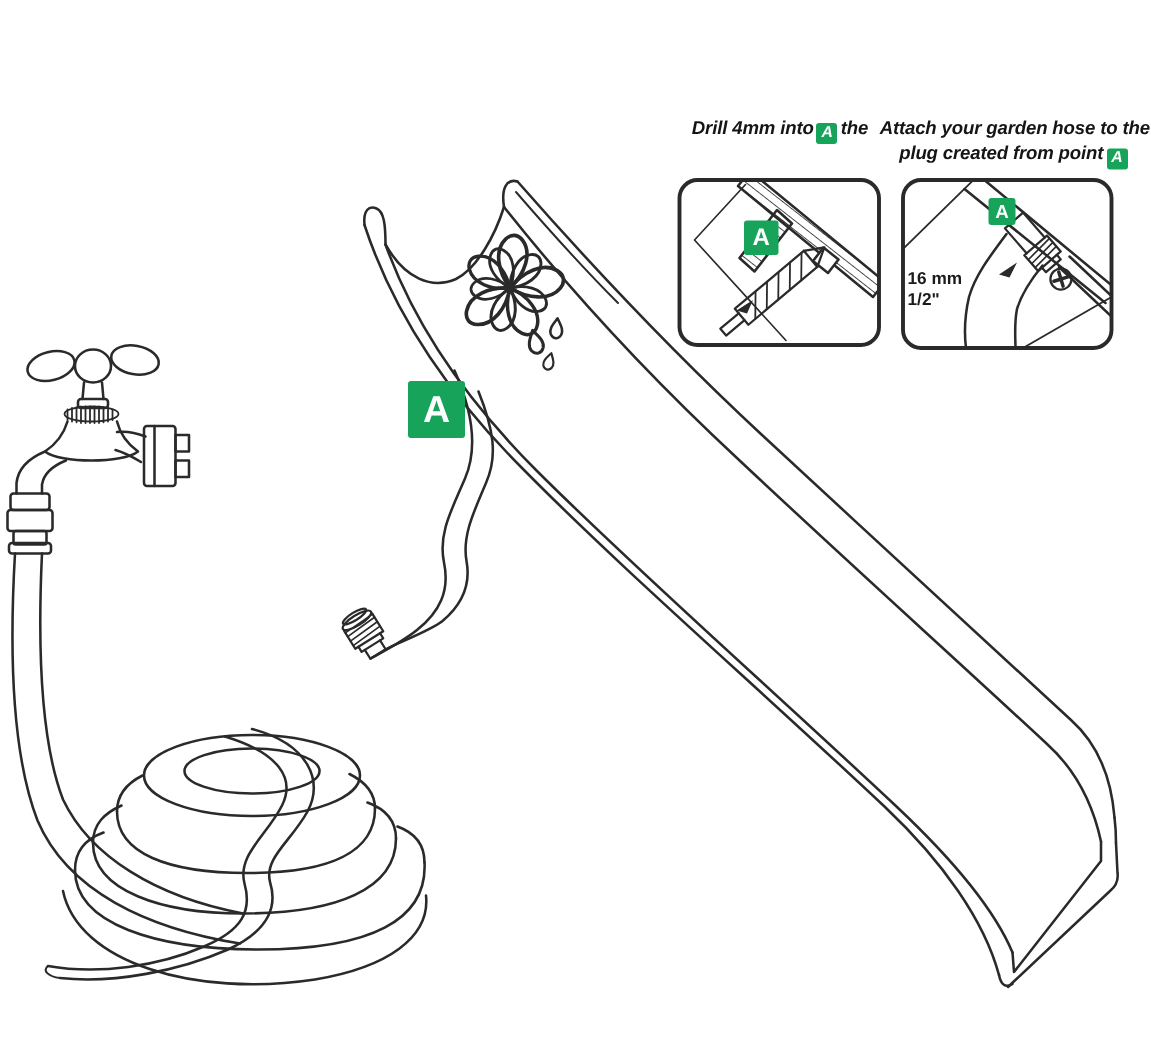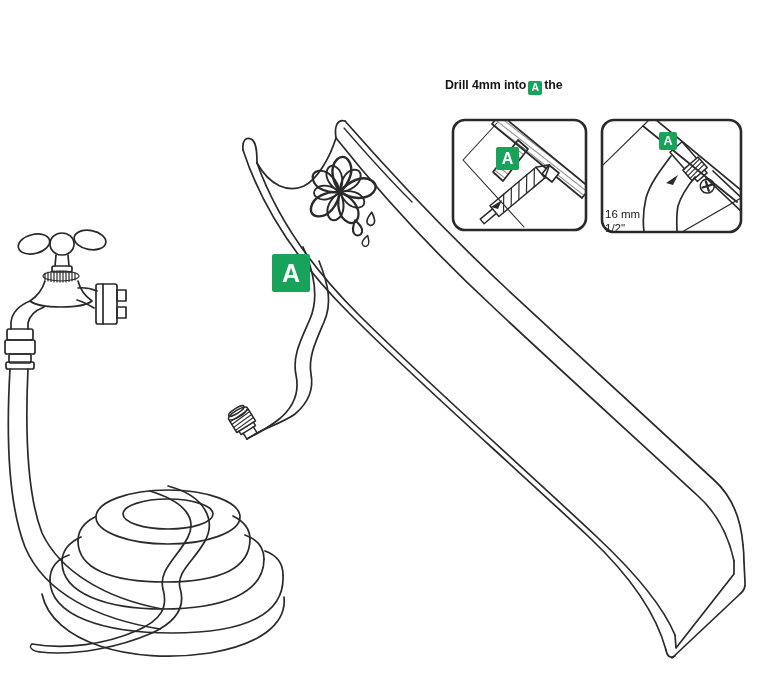--- a/index.html
+++ b/index.html
@@ -3,38 +3,38 @@
 <meta charset="utf-8">
 <style>
   html,body{margin:0;padding:0;background:#fff;}
   .canvas{
     position:relative;width:767px;height:699px;background:var(--bg,#ffffff);
     font-family:"Liberation Sans",sans-serif;overflow:hidden;
   }
   .art{position:absolute;left:0;top:0;}
   .caption{
     position:absolute;font-weight:bold;font-size:12.4px;line-height:17px;
-    color:#151515;text-align:left;letter-spacing:-0.1px;
+    color:#151515;text-align:center;letter-spacing:-0.1px;font-style:italic;
   }
   .caption .line{white-space:nowrap;}
   .badge{
     position:absolute;background:var(--green,#17a35a);color:#ffffff;font-weight:bold;
     display:flex;align-items:center;justify-content:center;border-radius:2px;
   }
   .badge-main{left:272px;top:254px;width:38px;height:38px;font-size:25px;}
   .badge-b1{left:496px;top:147px;width:23px;height:23px;font-size:16px;}
   .badge-b2{left:659px;top:132px;width:18px;height:18px;font-size:12.5px;}
   .badge-inline{
     display:inline-flex;width:14px;height:14px;background:var(--green,#17a35a);color:#fff;
     align-items:center;justify-content:center;font-size:10.5px;font-weight:bold;
     border-radius:2px;vertical-align:-2px;margin:0 2px;
   }
   .dim{
-    position:absolute;left:605px;top:208px;font-size:11.5px;line-height:13.5px;
-    color:#1b1b1b;text-align:left;font-weight:normal;
+    position:absolute;left:605px;top:180px;font-size:11.5px;line-height:13.5px;
+    color:#1b1b1b;text-align:left;font-weight:bold;
   }
 </style>
 </head>
 <body>
 
 <div class="canvas">
 
   <svg class="art" width="767" height="699" viewBox="0 0 767 699">
     <defs>
       <pattern id="hatch" patternUnits="userSpaceOnUse" width="5" height="5" patternTransform="rotate(-52)">
@@ -211,19 +211,23 @@
   </svg>
 
   <div class="badge badge-main">A</div>
   <div class="badge badge-b1">A</div>
   <div class="badge badge-b2">A</div>
 
   <div class="caption" style="left:445px;top:77px;width:150px;">
     <div class="line"><span>Drill 4mm into</span><span class="badge-inline">A</span><span>the</span></div>
   </div>
 
+  <div class="caption" style="left:586px;top:77px;width:181px;">
+    <div class="line">Attach your garden hose to the</div>
+    <div class="line"><span>plug created from point</span><span class="badge-inline">A</span></div>
+  </div>
 
   <div class="dim">
     <div>16 mm</div>
     <div>1/2"</div>
   </div>
 
 </div>
 
 </body></html>

